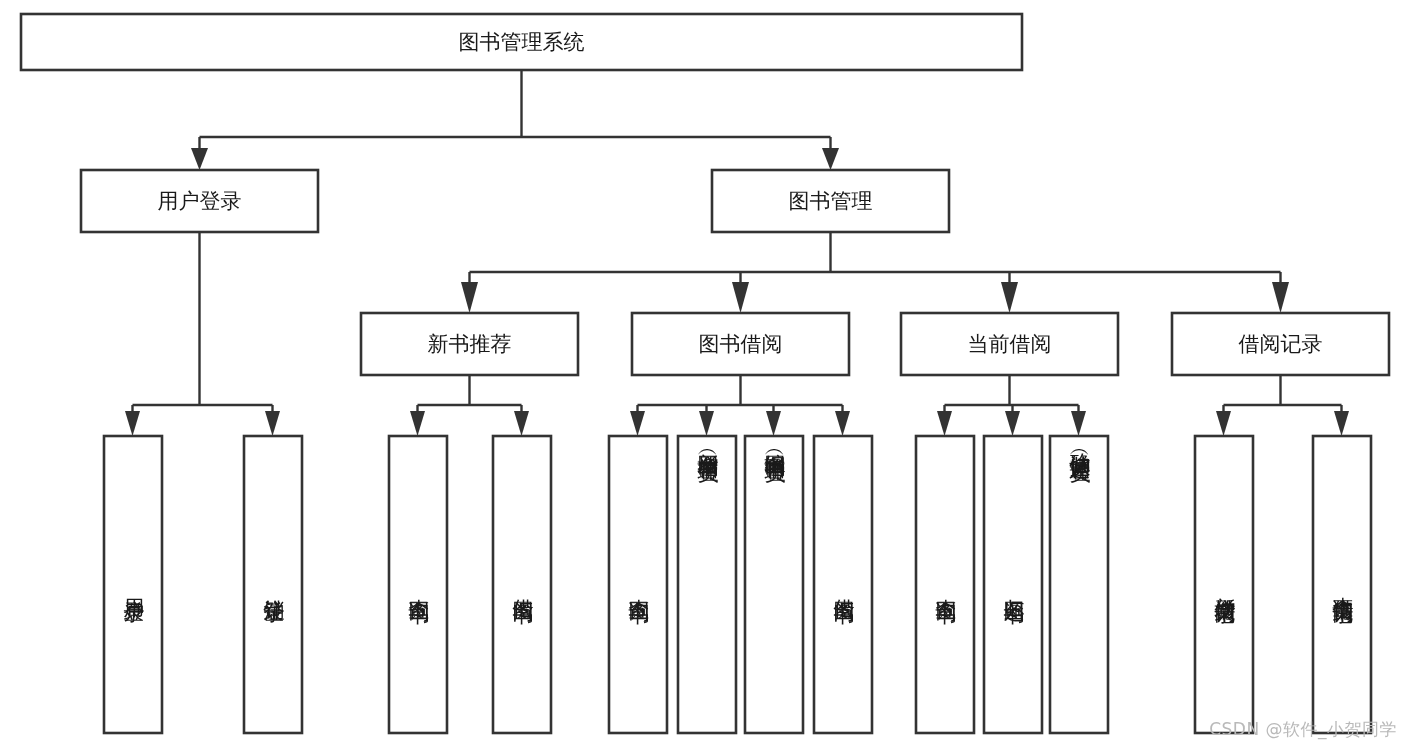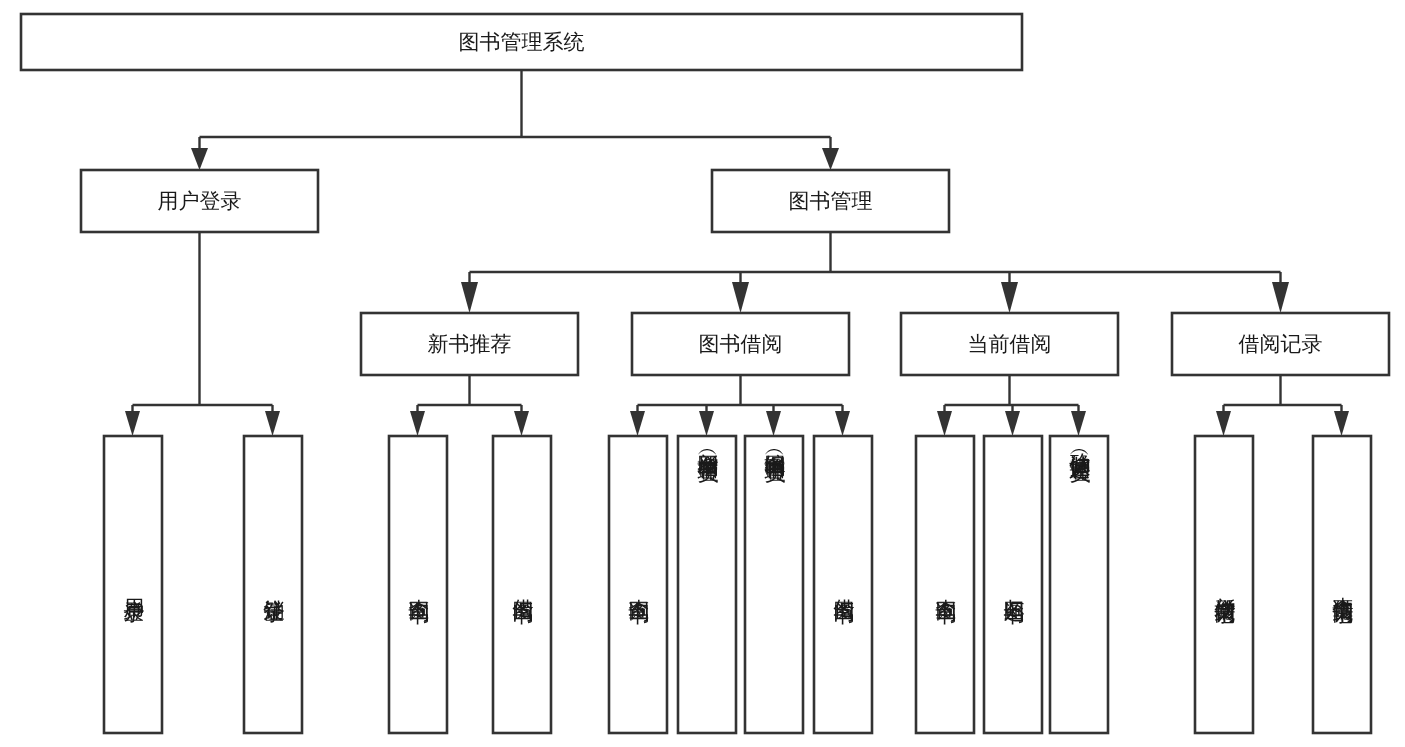--- a/index.html
+++ b/index.html
@@ -231,13 +231,14 @@
     <span class="leaf-label">确认归还（管理员）</span>
   </div>
 
   <div class="leaf-label-wrap" style="left:1195px; top:436px; width:58px; height:297px;">
     <span class="leaf-label">新增借阅记录</span>
   </div>
   <div class="leaf-label-wrap" style="left:1313px; top:436px; width:58px; height:297px;">
     <span class="leaf-label">查询借阅记录</span>
   </div>
 
+  <div class="watermark">CSDN @软件_小贺同学</div>
 </div>
 
 </body></html>

